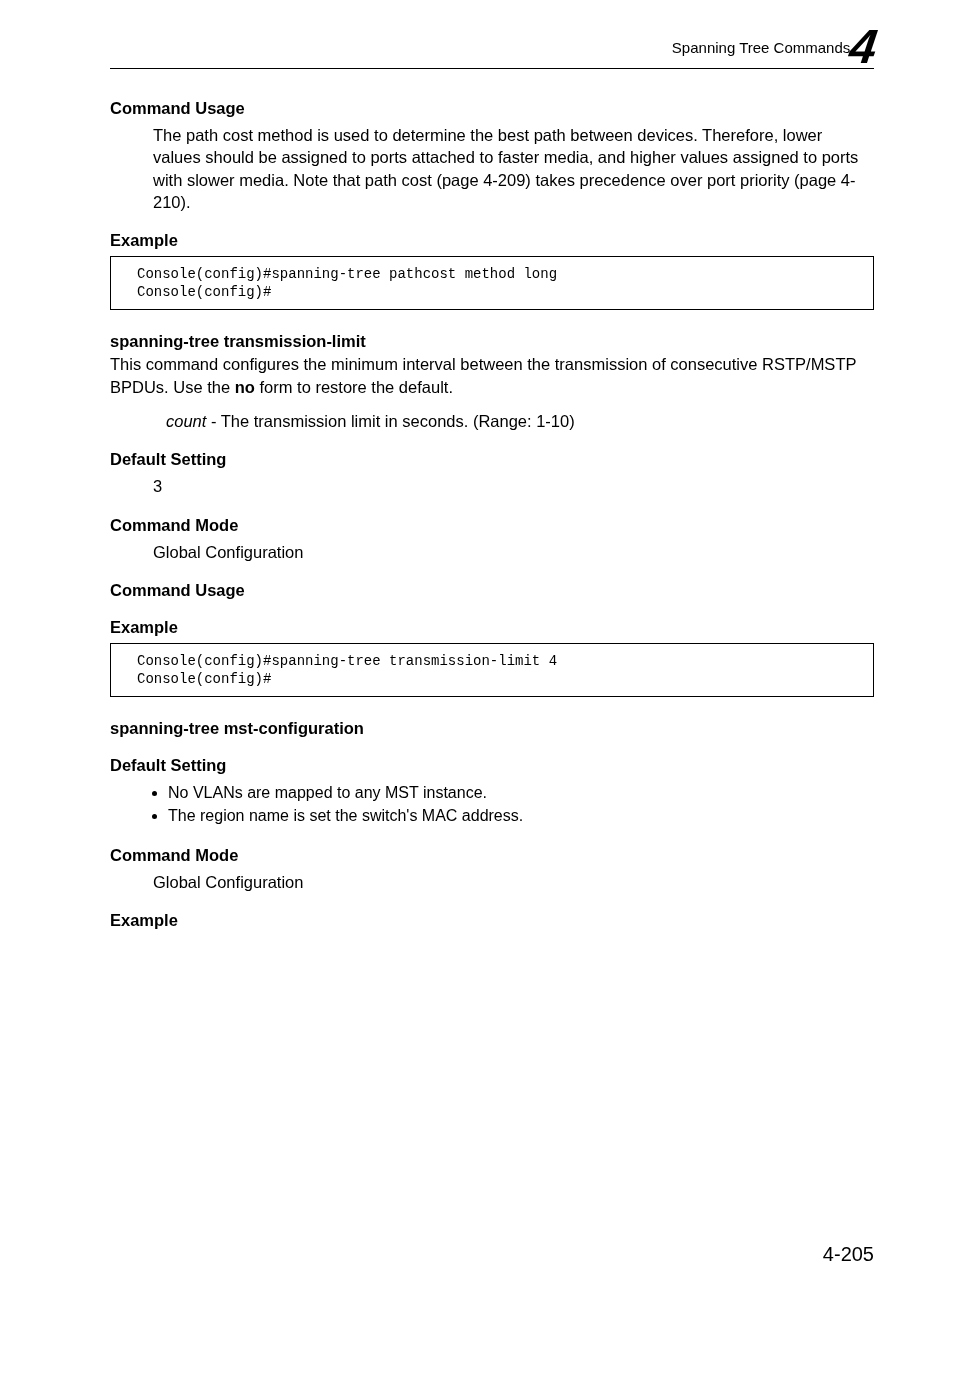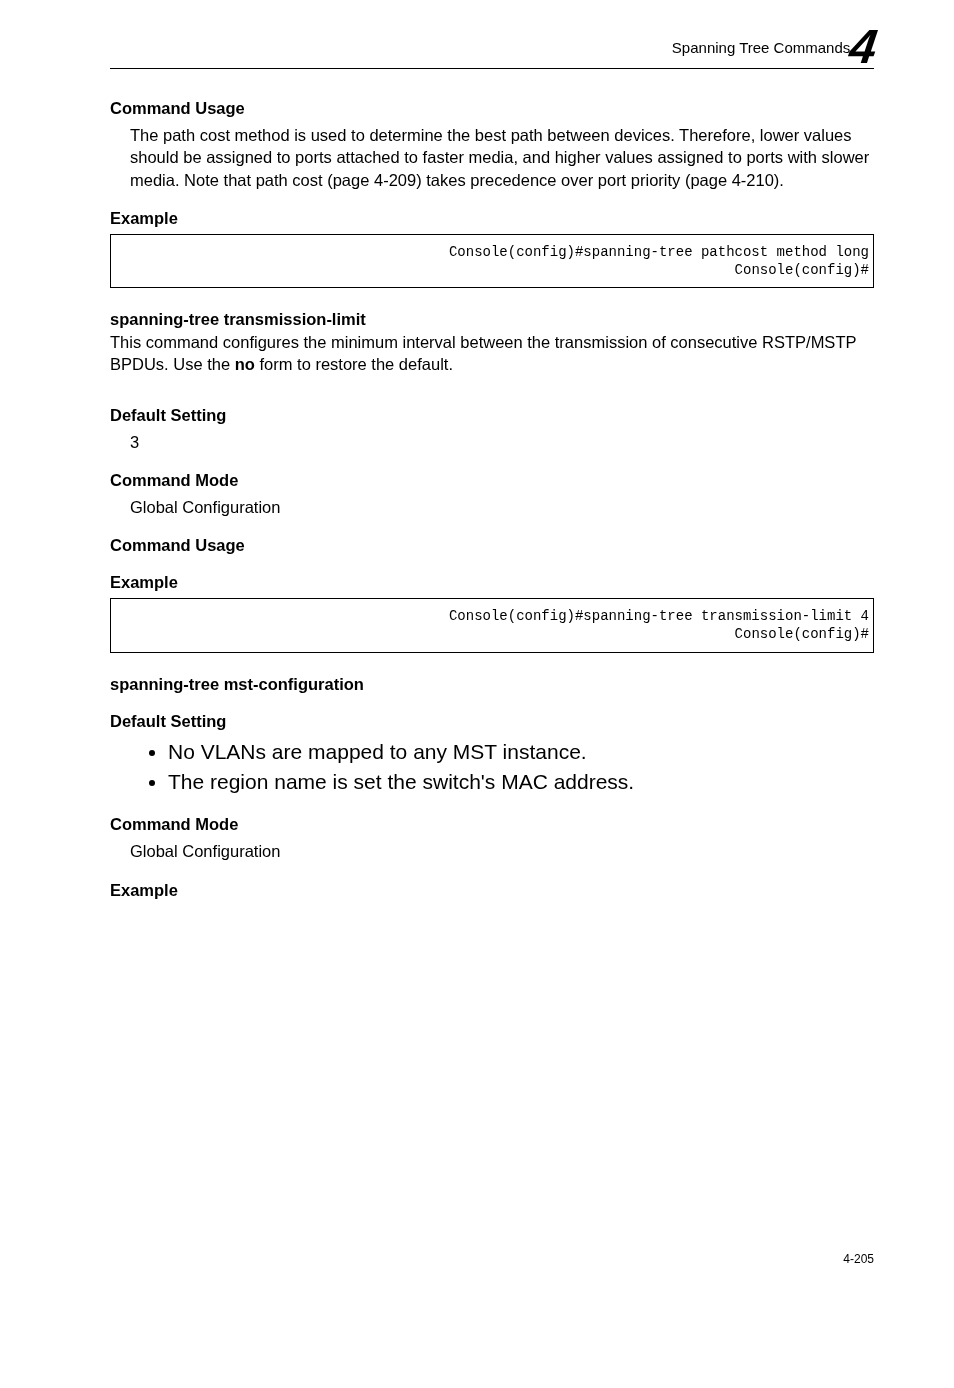--- a/index.html
+++ b/index.html
@@ -47,56 +47,55 @@
   h3.section {
     margin-top: 22px;
     margin-bottom: 2px;
   }
   .body-text {
     font-size: 16.5px;
     line-height: 1.35;
     margin: 0 0 8px 0;
   }
   .indent {
-    margin-left: 20px;
+    margin-left: 43px;
   }
   .indent2 {
     margin-left: 56px;
   }
   .code-block {
     border: 1px solid #000;
-    padding: 8px 4px;
+    padding: 8px 26px;
     font-family: "Courier New", Courier, monospace;
     font-size: 14px;
     line-height: 1.3;
     margin: 6px 0 12px 0;
     white-space: pre;
-    text-align: right;
   }
   .syntax-line {
     font-size: 16.5px;
     line-height: 1.35;
     margin: 0;
   }
   .bold { font-weight: bold; }
   .italic { font-style: italic; }
   ul {
     margin: 4px 0 8px 0;
     padding-left: 58px;
   }
   li {
-    font-size: 21px;
+    font-size: 16px;
     line-height: 1.45;
     margin: 0;
   }
   .footer-page {
     position: absolute;
     bottom: 34px;
     right: 80px;
-    font-size: 12px;
+    font-size: 20px;
   }
   .spacer-sm { height: 4px; }
 </style>
 </head>
 <body>
 
 <div class="page">
 
   <div class="header-right">
     <span>Spanning Tree Commands</span>
@@ -110,20 +109,23 @@
   <h3>Example</h3>
   <div class="code-block">Console(config)#spanning-tree pathcost method long
 Console(config)#</div>
 
   <h3 class="section">spanning-tree transmission-limit</h3>
   <p class="body-text">
     <span>This command configures the minimum interval between the transmission of consecutive RSTP/MSTP BPDUs. Use the </span><span class="bold">no</span><span> form to restore the default.</span>
   </p>
 
   <div class="spacer-sm"></div>
+  <p class="body-text indent2">
+    <span class="italic">count</span><span> - The transmission limit in seconds. (Range: 1-10)</span>
+  </p>
 
   <h3>Default Setting</h3>
   <p class="body-text indent">3</p>
 
   <h3>Command Mode</h3>
   <p class="body-text indent">Global Configuration</p>
 
   <h3>Command Usage</h3>
 
   <h3>Example</h3>

